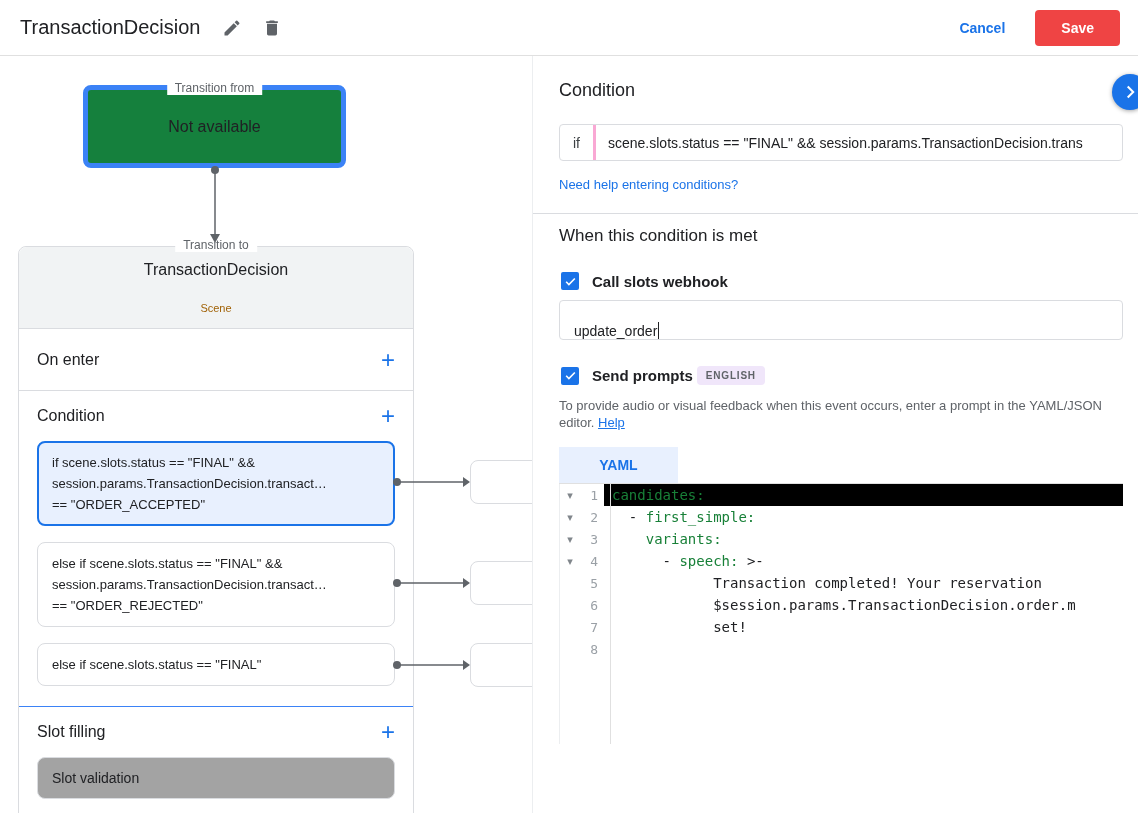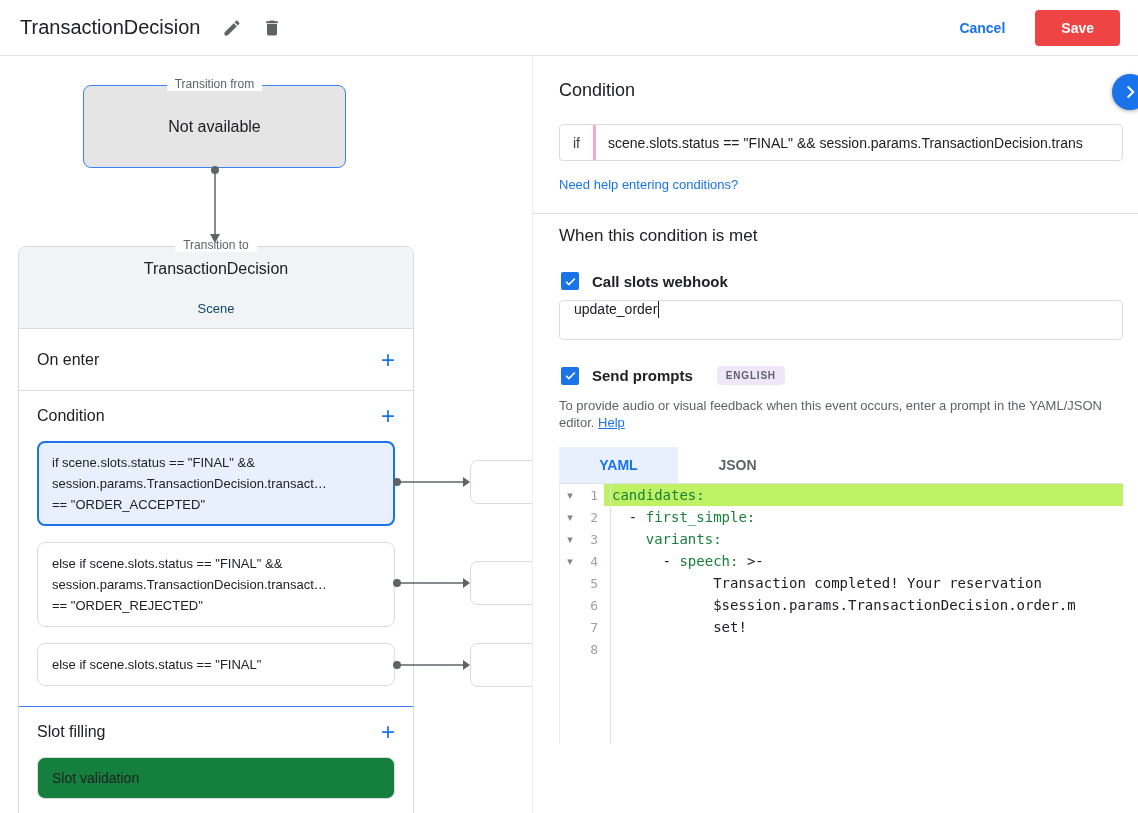--- a/index.html
+++ b/index.html
@@ -18,41 +18,41 @@
   .cancel-btn{color:#1a73e8;font-size:14px;font-weight:700;background:none;border:none;
     margin-right:30px;cursor:pointer;font-family:inherit}
   .save-btn{background:#ef4444;color:#fff;font-size:14px;font-weight:700;border:none;
     border-radius:4px;height:36px;padding:0 26px;cursor:pointer;font-family:inherit}
 
   
   .canvas{position:absolute;top:56px;left:0;width:532px;height:757px;background:#fff;
     overflow:hidden;z-index:1}
   .box-label{position:absolute;top:-9px;left:50%;transform:translateX(-50%);background:#fff;
     padding:0 8px;font-size:12px;color:#5f6368;white-space:nowrap}
-  .tfrom{position:absolute;left:83px;top:29px;width:263px;height:83px;border:1px solid #3b82f6;
-    border-radius:8px;background:#e5e5e5;display:flex;align-items:center;justify-content:center}
+  .tfrom{position:absolute;left:83px;top:29px;width:263px;height:83px;border:5px solid #3b82f6;
+    border-radius:8px;background:#15803d;display:flex;align-items:center;justify-content:center}
   .tfrom-text{font-size:16px}
   .tto{position:absolute;left:18px;top:190px;width:396px;height:640px;border:1px solid #dadce0;
     border-radius:8px;background:#fff}
   .tto-header{height:82px;background:#f1f3f4;border-bottom:1px solid #dadce0;
     border-radius:8px 8px 0 0;display:flex;flex-direction:column;align-items:center;justify-content:center}
   .tto-title{font-size:16px}
-  .tto-sub{font-size:13px;color:#0c4a6e;margin-top:23px}
+  .tto-sub{font-size:11px;color:#a16207;margin-top:23px}
   .row-head{height:62px;display:flex;align-items:center;justify-content:space-between;
     padding:0 18px;border-bottom:1px solid #dadce0}
   .sec-head{height:50px;display:flex;align-items:center;justify-content:space-between;padding:0 18px}
   .lbl{font-size:16px;color:#202124}
   .plus{color:#1a73e8;font-size:24px;font-weight:400;line-height:20px;cursor:pointer}
   .cond-list{padding:0 18px}
   .cond-card{border:1px solid #dadce0;border-radius:8px;background:#fff;
     padding:10px 14px;margin-bottom:16px;cursor:pointer}
   .cond-card.selected{border:2px solid #1a73e8;background:#e8f0fe;padding:9px 13px}
   .cond-line{font-size:13px;line-height:21px;color:#202124;white-space:nowrap;overflow:hidden}
   .slot-sec{border-top:1px solid #3b82f6;margin-top:20px}
-  .slot-card{margin:0 18px;height:42px;border:1px solid #dadce0;border-radius:8px;background:#15803d;
+  .slot-card{margin:0 18px;height:42px;border:1px solid #dadce0;border-radius:8px;background:#a3a3a3;
     display:flex;align-items:center;padding:0 14px;font-size:14px;cursor:pointer}
   .target-box{position:absolute;left:470px;width:70px;height:44px;background:#fff;
     border:1px solid #dadce0;border-radius:8px;z-index:2}
   .tb1{top:404px}.tb2{top:505px}.tb3{top:587px}
   .connectors{position:absolute;top:0;left:0;z-index:3;pointer-events:none}
 
   
   .inspector{position:absolute;top:56px;left:532px;width:606px;height:757px;background:#fff;
     z-index:5;border-left:1px solid #eceef0;padding:0 15px 0 26px}
   .fab{position:absolute;top:18px;right:-10px;width:36px;height:36px;border-radius:50%;
@@ -65,40 +65,40 @@
     color:#3c4043;border-right:3px solid #f9a8d4;flex:none}
   .if-value{flex:1;display:flex;align-items:center;padding:0 12px;font-size:14px;
     white-space:nowrap;overflow:hidden;cursor:text}
   .cond-help{display:inline-block;margin-top:16px;font-size:13px;color:#1a73e8;text-decoration:none}
   .insp-divider{height:1px;background:#dadce0;margin:20px -15px 0 -26px}
   .when-title{font-size:17px;margin-top:12px}
   .check-row{display:flex;align-items:center;margin-top:26px}
   .checkbox{width:18px;height:18px;background:#1a73e8;border-radius:2px;margin-left:2px;
     display:flex;align-items:center;justify-content:center;cursor:pointer;flex:none}
   .check-label{font-size:15px;font-weight:700;margin-left:13px}
-  .badge{margin-left:24px;background:#f0e6fa;color:#5f6368;font-size:10px;font-weight:700;
+  .badge{margin-left:4px;background:#f0e6fa;color:#5f6368;font-size:10px;font-weight:700;
     letter-spacing:.8px;padding:4px 9px;border-radius:4px}
   .check-desc{font-size:13px;color:#5f6368;margin-top:12px;max-width:558px;line-height:17px}
   .inline-link{color:#1a73e8;text-decoration:underline}
   .text-input{margin-top:10px;height:40px;border:1px solid #dadce0;border-radius:4px;
-    display:flex;align-items:flex-start;padding:0 14px;font-size:14px;cursor:text}
+    display:flex;align-items:flex-end;padding:0 14px;font-size:14px;cursor:text}
   .caret{display:inline-block;width:1px;height:17px;background:#202124;margin-left:1px}
   .tabs{display:flex;margin-top:16px;border-bottom:1px solid #e0e0e0}
   .tab{width:119px;height:36px;display:flex;align-items:center;justify-content:center;
     font-size:14px;font-weight:700;color:#5f6368;cursor:pointer}
   .tab.active{color:#1a73e8;background:#e8f0fe}
   .editor{position:relative;height:260px;overflow:hidden;border-left:1px solid #eceef0}
   .editor::before{content:'';position:absolute;left:50px;top:0;bottom:0;width:1px;background:#e0e0e0}
   .ed-row{display:flex;height:22px;align-items:center}
   .ed-fold{width:20px;text-align:center;color:#80868b;font-size:11px;cursor:pointer;flex:none}
   .ed-num{width:24px;text-align:right;color:#9aa0a6;font-size:13px;padding-right:6px;flex:none;
     font-family:"DejaVu Sans Mono",monospace}
   .ed-code{flex:1;height:22px;line-height:22px;padding-left:8px;white-space:pre;overflow:hidden;
     font-family:"DejaVu Sans Mono",monospace;font-size:14px}
-  .ed-code.sel{background:#bef264}
+  .ed-code.sel{background:#000000}
   .tok-key{color:#188038}
   .tok-p{color:#202124}
 </style>
 </head>
 <body>
 
 <div class="app">
 
   <header class="topbar">
     <div class="topbar-title">TransactionDecision</div>
@@ -230,21 +230,20 @@
       <span class="check-label">Send prompts</span>
       <span class="badge">ENGLISH</span>
     </div>
     <div class="check-desc">
       <span>To provide audio or visual feedback when this event occurs, enter a prompt in the YAML/JSON editor.</span>
       <a href="#" class="inline-link">Help</a>
     </div>
 
     <div class="tabs">
         <div class="tab active">YAML</div>
-        <div class="tab">JSON</div>
       </div>
 
     <div class="editor">
       <div>
           <div class="ed-row">
             <span class="ed-fold">▾</span>
             <span class="ed-num">1</span>
             <span class="ed-code sel"><span class="tok-key">candidates:</span></span>
           </div>
           <div class="ed-row">

